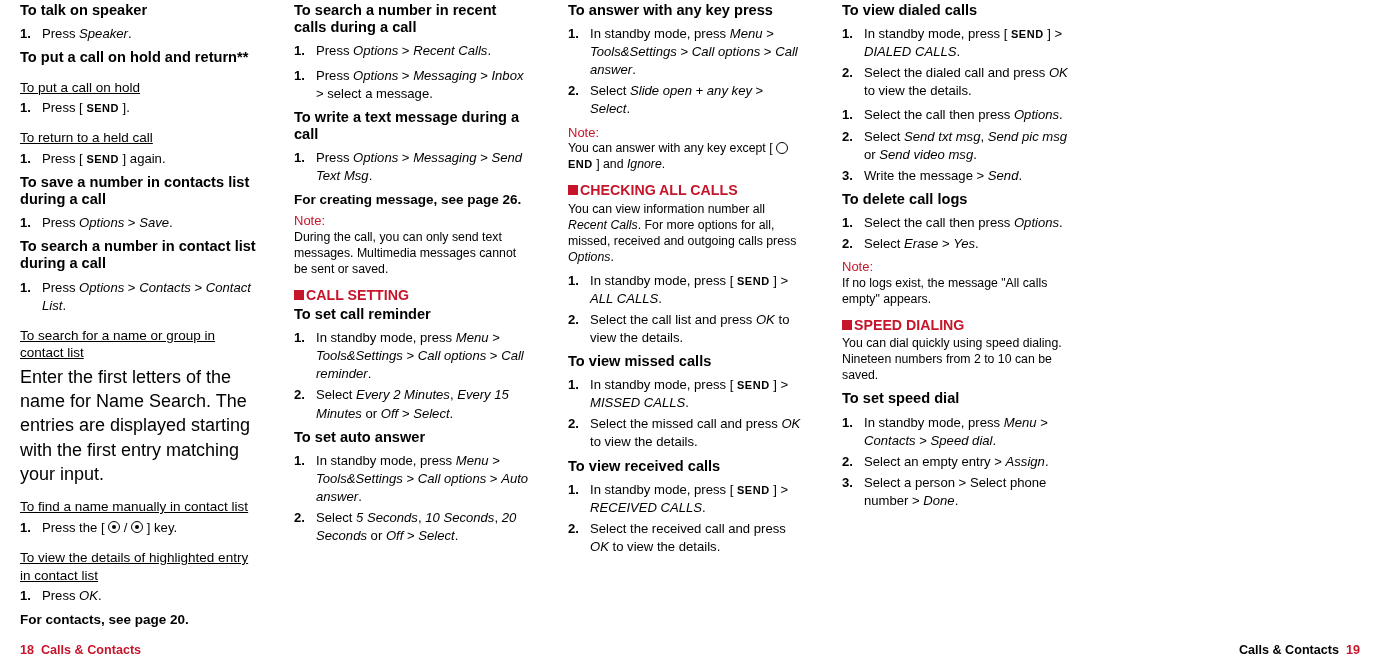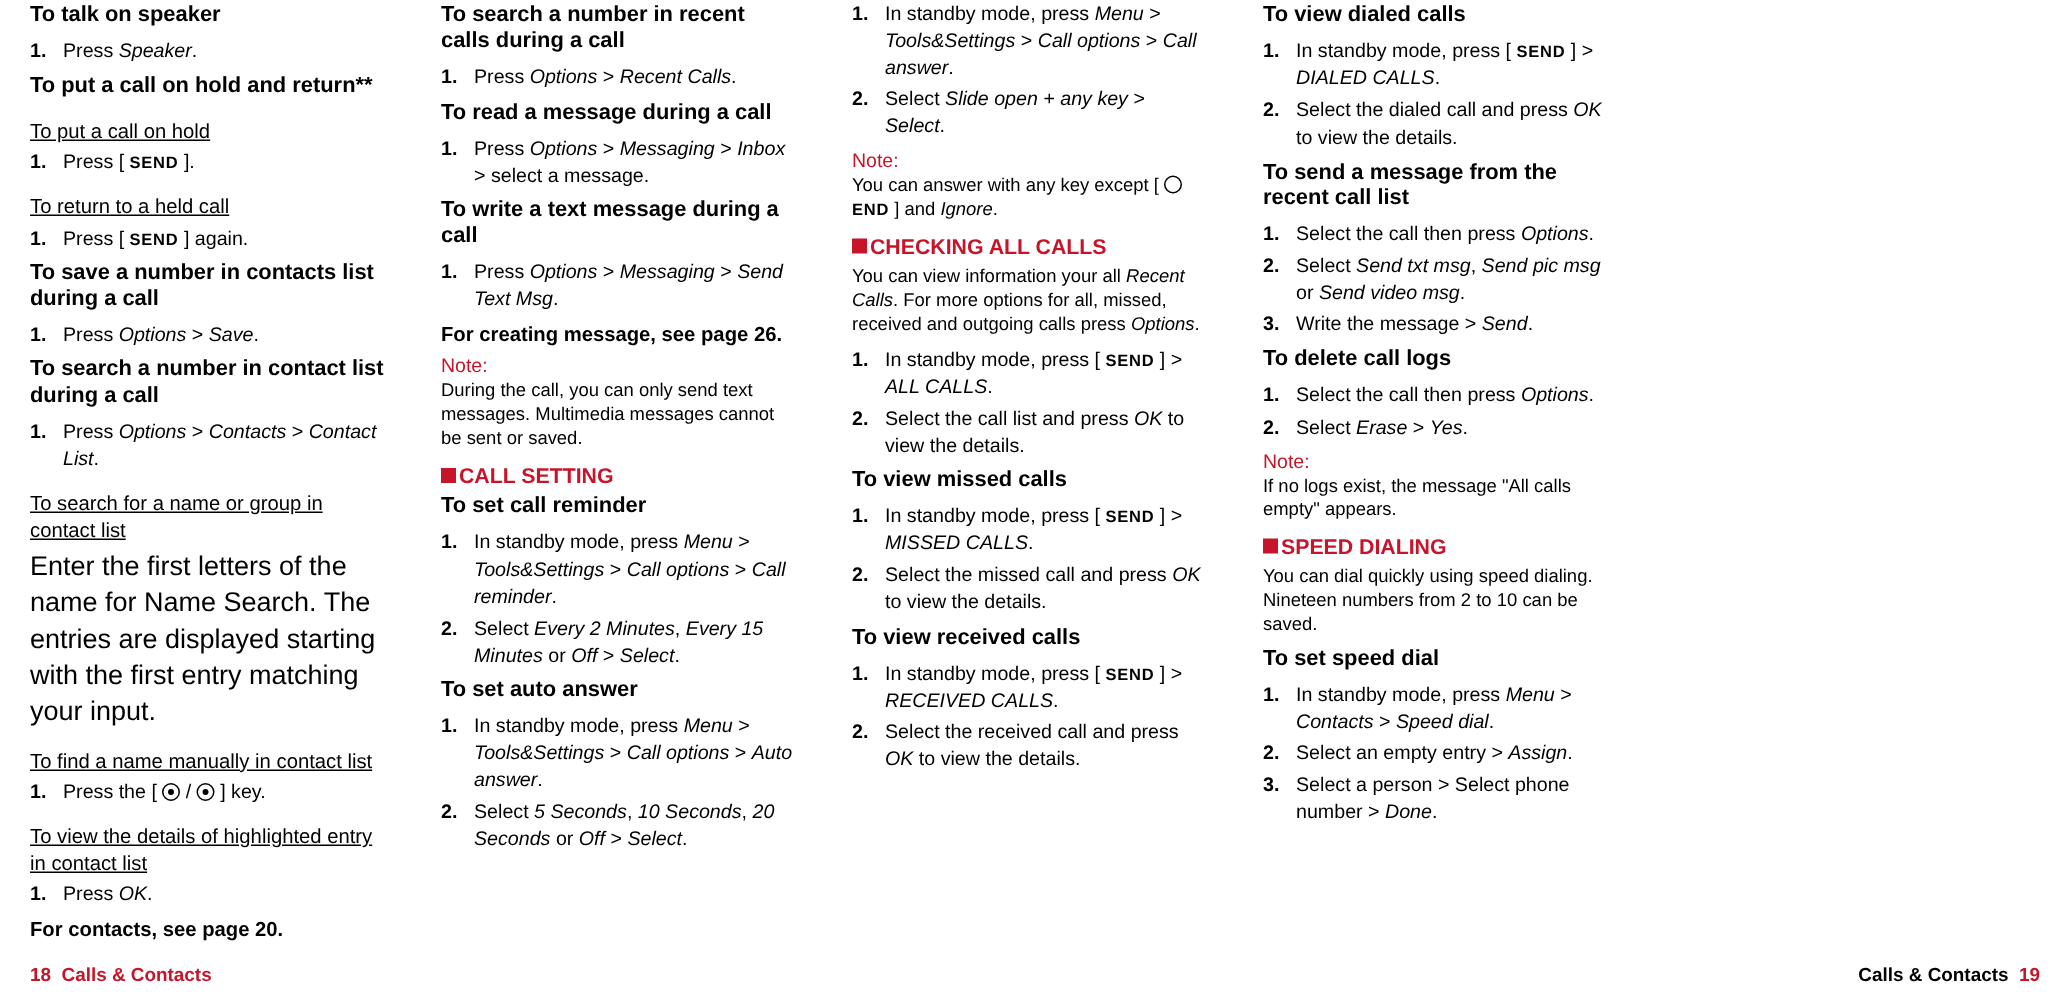--- a/index.html
+++ b/index.html
@@ -176,21 +176,20 @@
 
     <div class="h-for">For contacts, see page 20.</div>
   </div>
 
   <div class="col">
     <div class="h-bold">To search a number in recent calls during a call</div>
     <ol class="step">
         <li><span class="num">1.</span><span>Press </span><span class="it">Options</span><span> &gt; </span><span class="it">Recent Calls</span><span>.</span></li>
       </ol>
 
-    <div class="h-bold">To read a message during a call</div>
     <ol class="step">
         <li><span class="num">1.</span><span>Press </span><span class="it">Options</span><span> &gt; </span><span class="it">Messaging</span><span> &gt; </span><span class="it">Inbox</span><span> &gt; select a message.</span></li>
       </ol>
 
     <div class="h-bold">To write a text message during a call</div>
     <ol class="step">
         <li><span class="num">1.</span><span>Press </span><span class="it">Options</span><span> &gt; </span><span class="it">Messaging</span><span> &gt; </span><span class="it">Send Text Msg</span><span>.</span></li>
       </ol>
 
     <div class="h-for">For creating message, see page 26.</div>
@@ -206,29 +205,30 @@
     </ol>
 
     <div class="h-bold">To set auto answer</div>
     <ol class="step">
       <li><span class="num">1.</span><span>In standby mode, press </span><span class="it">Menu</span> &gt; <span class="it">Tools&amp;Settings</span> &gt; <span class="it">Call options</span> &gt; <span class="it">Auto answer</span>.</li>
       <li><span class="num">2.</span><span>Select </span><span class="it">5 Seconds</span>, <span class="it">10 Seconds</span>, <span class="it">20 Seconds</span> or <span class="it">Off</span> &gt; <span class="it">Select</span>.</li>
     </ol>
   </div>
 
   <div class="col">
+    <div class="h-bold">To answer with any key press</div>
     <ol class="step">
       <li><span class="num">1.</span><span>In standby mode, press </span><span class="it">Menu</span> &gt; <span class="it">Tools&amp;Settings</span> &gt; <span class="it">Call options</span> &gt; <span class="it">Call answer</span>.</li>
       <li><span class="num">2.</span><span>Select </span><span class="it">Slide open + any key</span> &gt; <span class="it">Select</span>.</li>
     </ol>
     <div class="note-label">Note:</div>
     <div class="note-text"><span>You can answer with any key except [ </span><span class="circ"></span><span class="send">END</span><span> ] and </span><span class="it">Ignore</span><span>.</span></div>
 
     <div class="section-red"><span class="sq"></span><span>CHECKING ALL CALLS</span></div>
-    <div class="note-text"><span>You can view information your all </span><span class="it">Recent Calls</span><span>. For more options for all, missed, received and outgoing calls press </span><span class="it">Options</span><span>.</span></div>
+    <div class="note-text"><span>You can view information number all </span><span class="it">Recent Calls</span><span>. For more options for all, missed, received and outgoing calls press </span><span class="it">Options</span><span>.</span></div>
 
     <ol class="step">
       <li><span class="num">1.</span><span>In standby mode, press [ </span><span class="send">SEND</span><span> ] &gt; </span><span class="it">ALL CALLS</span>.</li>
       <li><span class="num">2.</span><span>Select the call list and press </span><span class="it">OK</span><span> to view the details.</span></li>
     </ol>
 
     <div class="h-bold">To view missed calls</div>
     <ol class="step">
       <li><span class="num">1.</span><span>In standby mode, press [ </span><span class="send">SEND</span><span> ] &gt; </span><span class="it">MISSED CALLS</span>.</li>
       <li><span class="num">2.</span><span>Select the missed call and press </span><span class="it">OK</span><span> to view the details.</span></li>
@@ -241,21 +241,20 @@
     </ol>
   </div>
 
   <div class="col">
     <div class="h-bold">To view dialed calls</div>
     <ol class="step">
       <li><span class="num">1.</span><span>In standby mode, press [ </span><span class="send">SEND</span><span> ] &gt; </span><span class="it">DIALED CALLS</span>.</li>
       <li><span class="num">2.</span><span>Select the dialed call and press </span><span class="it">OK</span><span> to view the details.</span></li>
     </ol>
 
-    <div class="h-bold">To send a message from the recent call list</div>
     <ol class="step">
       <li><span class="num">1.</span><span>Select the call then press </span><span class="it">Options</span>.</li>
       <li><span class="num">2.</span><span>Select </span><span class="it">Send txt msg</span><span>, </span><span class="it">Send pic msg</span><span> or </span><span class="it">Send video msg</span>.</li>
       <li><span class="num">3.</span><span>Write the message &gt; </span><span class="it">Send</span>.</li>
     </ol>
 
     <div class="h-bold">To delete call logs</div>
     <ol class="step">
       <li><span class="num">1.</span><span>Select the call then press </span><span class="it">Options</span>.</li>
       <li><span class="num">2.</span><span>Select </span><span class="it">Erase</span> &gt; <span class="it">Yes</span>.</li>

